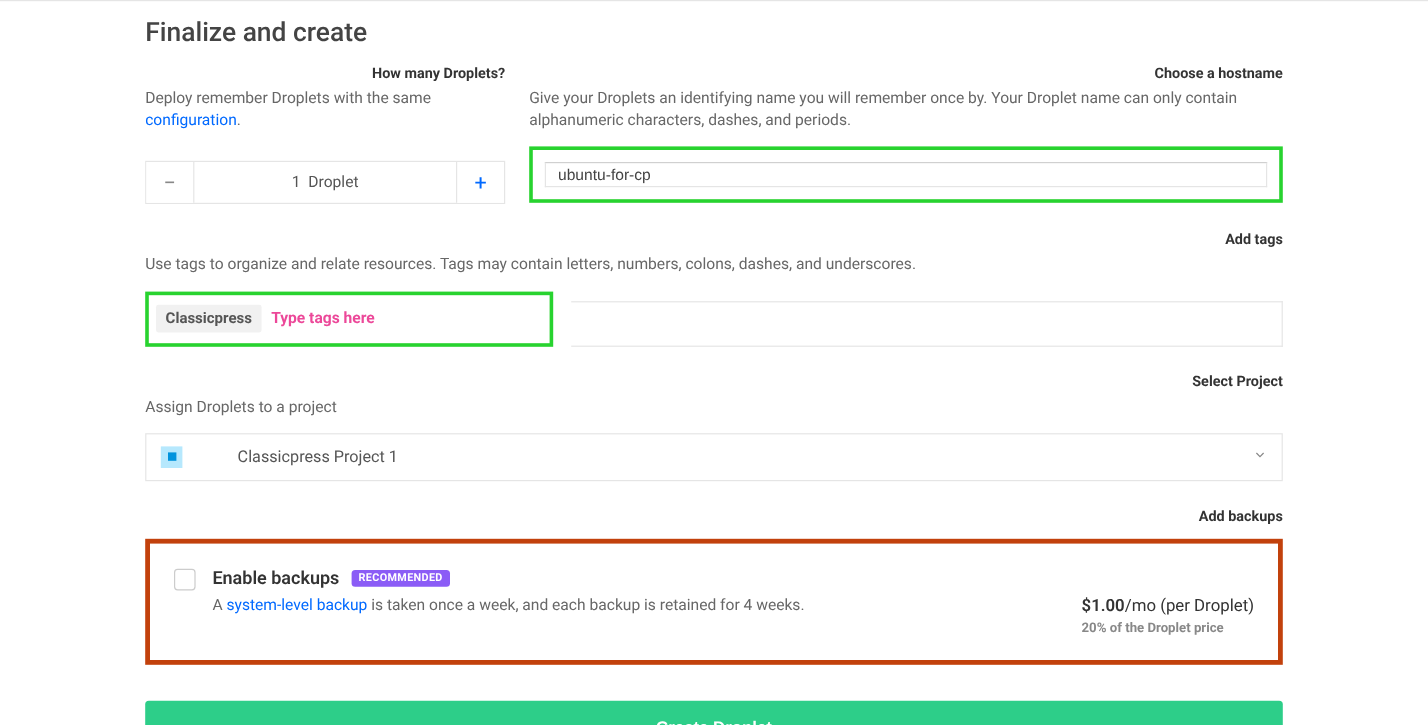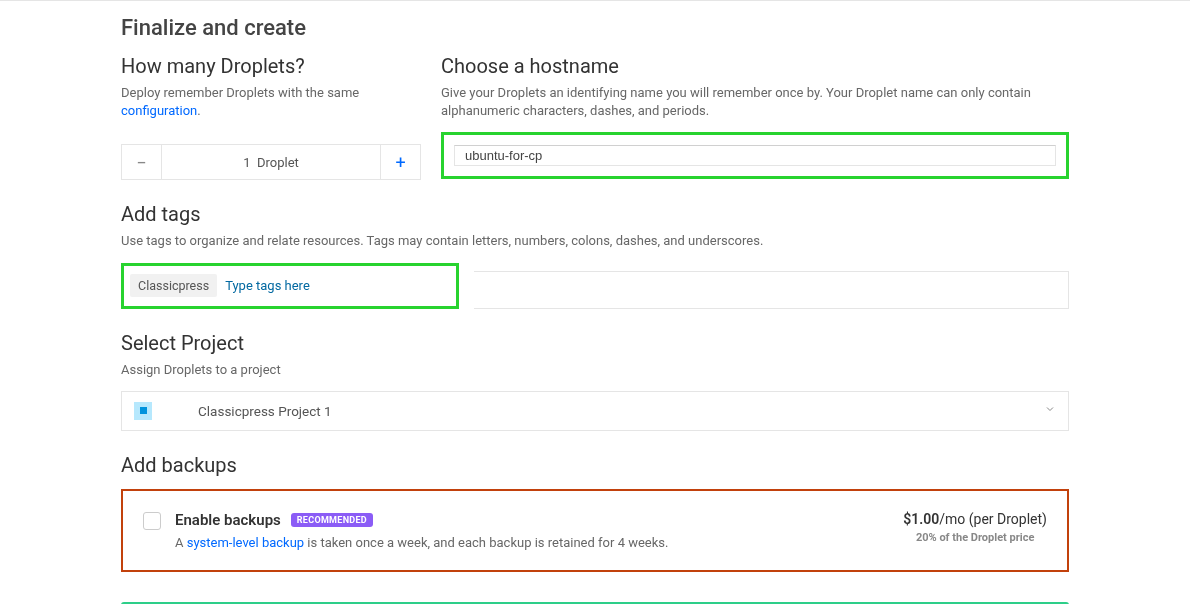--- a/index.html
+++ b/index.html
@@ -26,24 +26,25 @@
       color: #444;
       padding: 14px 0 14px 0;
     }
     .two-col {
       display: flex;
       gap: 20px;
     }
     .col-left { width: 300px; }
     .col-right { flex: 1; }
     .section-title {
-      font-size: 20px;
-      font-weight: 400;
+      font-size: 12px;
+      font-weight: 700;
       color: #333;
       margin-bottom: 6px;
+      text-align: right;
     }
     .section-desc {
       font-size: 13px;
       color: #676767;
       line-height: 1.4;
       margin-bottom: 12px;
     }
     .section-desc a { color: #0069ff; text-decoration: none; }
     .stepper {
       display: flex;
@@ -83,40 +84,41 @@
       height: 21px;
       padding: 0 10px;
       font-size: 13px;
       color: #444;
       outline: none;
     }
     .section { margin-top: 22px; }
     .tags-wrap {
       display: flex;
       gap: 16px;
+      font-weight: bold;
     }
     .tags-highlight {
       border: 3px solid #28d32f;
       padding: 8px 6px;
       display: inline-flex;
       align-items: center;
       background: #fff;
       z-index: 2;
       position: relative;
     }
     .tag-chip {
       background: #f1f1f1;
       padding: 4px 8px;
       border-radius: 2px;
       font-size: 12.5px;
       color: #555;
       margin-right: 8px;
     }
     .tags-placeholder {
-      color: #0369a1;
+      color: #ec4899;
       font-size: 13px;
     }
     .tags-rest {
       flex: 1;
       border: 1px solid #e5e5e5;
       border-left: none;
       height: 38px;
       margin-top: 8px;
       margin-left: -1px;
     }
@@ -147,21 +149,21 @@
     .project-name {
       flex: 1;
       font-size: 13.5px;
       color: #555;
     }
     .chevron-down {
       color: #888;
       font-size: 12px;
     }
     .backups-box {
-      border: 2px solid #c2410c;
+      border: 4px solid #c2410c;
       padding: 20px;
       display: flex;
       margin-top: 12px;
     }
     .backups-left {
       flex: 1;
       display: flex;
     }
     .checkbox {
       width: 18px;
@@ -192,21 +194,22 @@
       padding: 2px 6px;
       border-radius: 3px;
       letter-spacing: 0.3px;
     }
     .backups-desc {
       font-size: 13px;
       color: #676767;
     }
     .backups-desc a { color: #0069ff; text-decoration: none; }
     .backups-right {
-      text-align: center;
+      text-align: left;
+      margin-top: 24px;
     }
     .price {
       font-size: 14px;
       color: #333;
       margin-bottom: 4px;
     }
     .price b { font-weight: 600; }
     .price-sub {
       font-size: 11px;
       color: #888;

